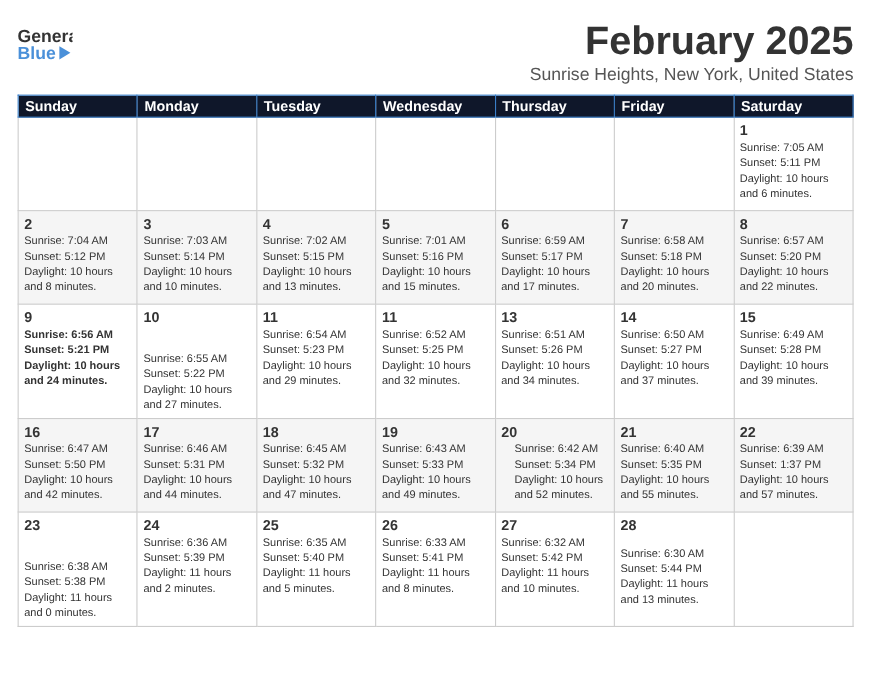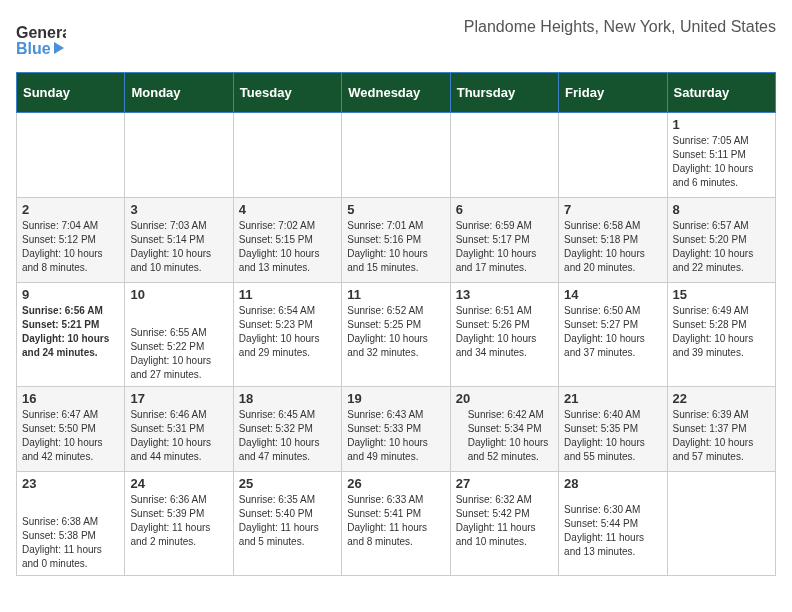--- a/index.html
+++ b/index.html
@@ -34,25 +34,25 @@
       font-size: 16px;
       color: #555;
       margin-top: 2px;
     }
     .calendar {
       width: 100%;
       border-collapse: collapse;
       border: 1px solid #ccc;
     }
     .calendar th {
-      background-color: #14532d;
+      background-color: #0f172a;
       color: #fff;
       font-size: 13px;
       font-weight: bold;
-      padding: 12px 6px;
+      padding: 2px 6px;
       text-align: left;
       border: 1px solid #3a7fc9;
     }
     .calendar td {
       vertical-align: top;
       border: 1px solid #ccc;
       padding: 4px 5px;
       width: calc(100% / 7);
       height: 85px;
       background: #fff;
@@ -82,21 +82,22 @@
   <div class="logo">
     <div>
       <svg width="50" height="40" viewBox="0 0 50 40">
         <text x="0" y="18" font-size="16" font-weight="bold" fill="#333">General</text>
         <text x="0" y="34" font-size="16" font-weight="bold" fill="#4a90d9">Blue</text>
         <polygon points="38,22 48,28 38,34" fill="#4a90d9"></polygon>
       </svg>
     </div>
   </div>
   <div class="title-section">
-    <div class="location-title">Plandome Heights, New York, United States</div>
+    <div class="month-title">February 2025</div>
+    <div class="location-title">Sunrise Heights, New York, United States</div>
   </div>
 </div>
 
 <table class="calendar">
   <thead>
     <tr>
     <th>Sunday</th>
         <th>Monday</th>
         <th>Tuesday</th>
         <th>Wednesday</th>

